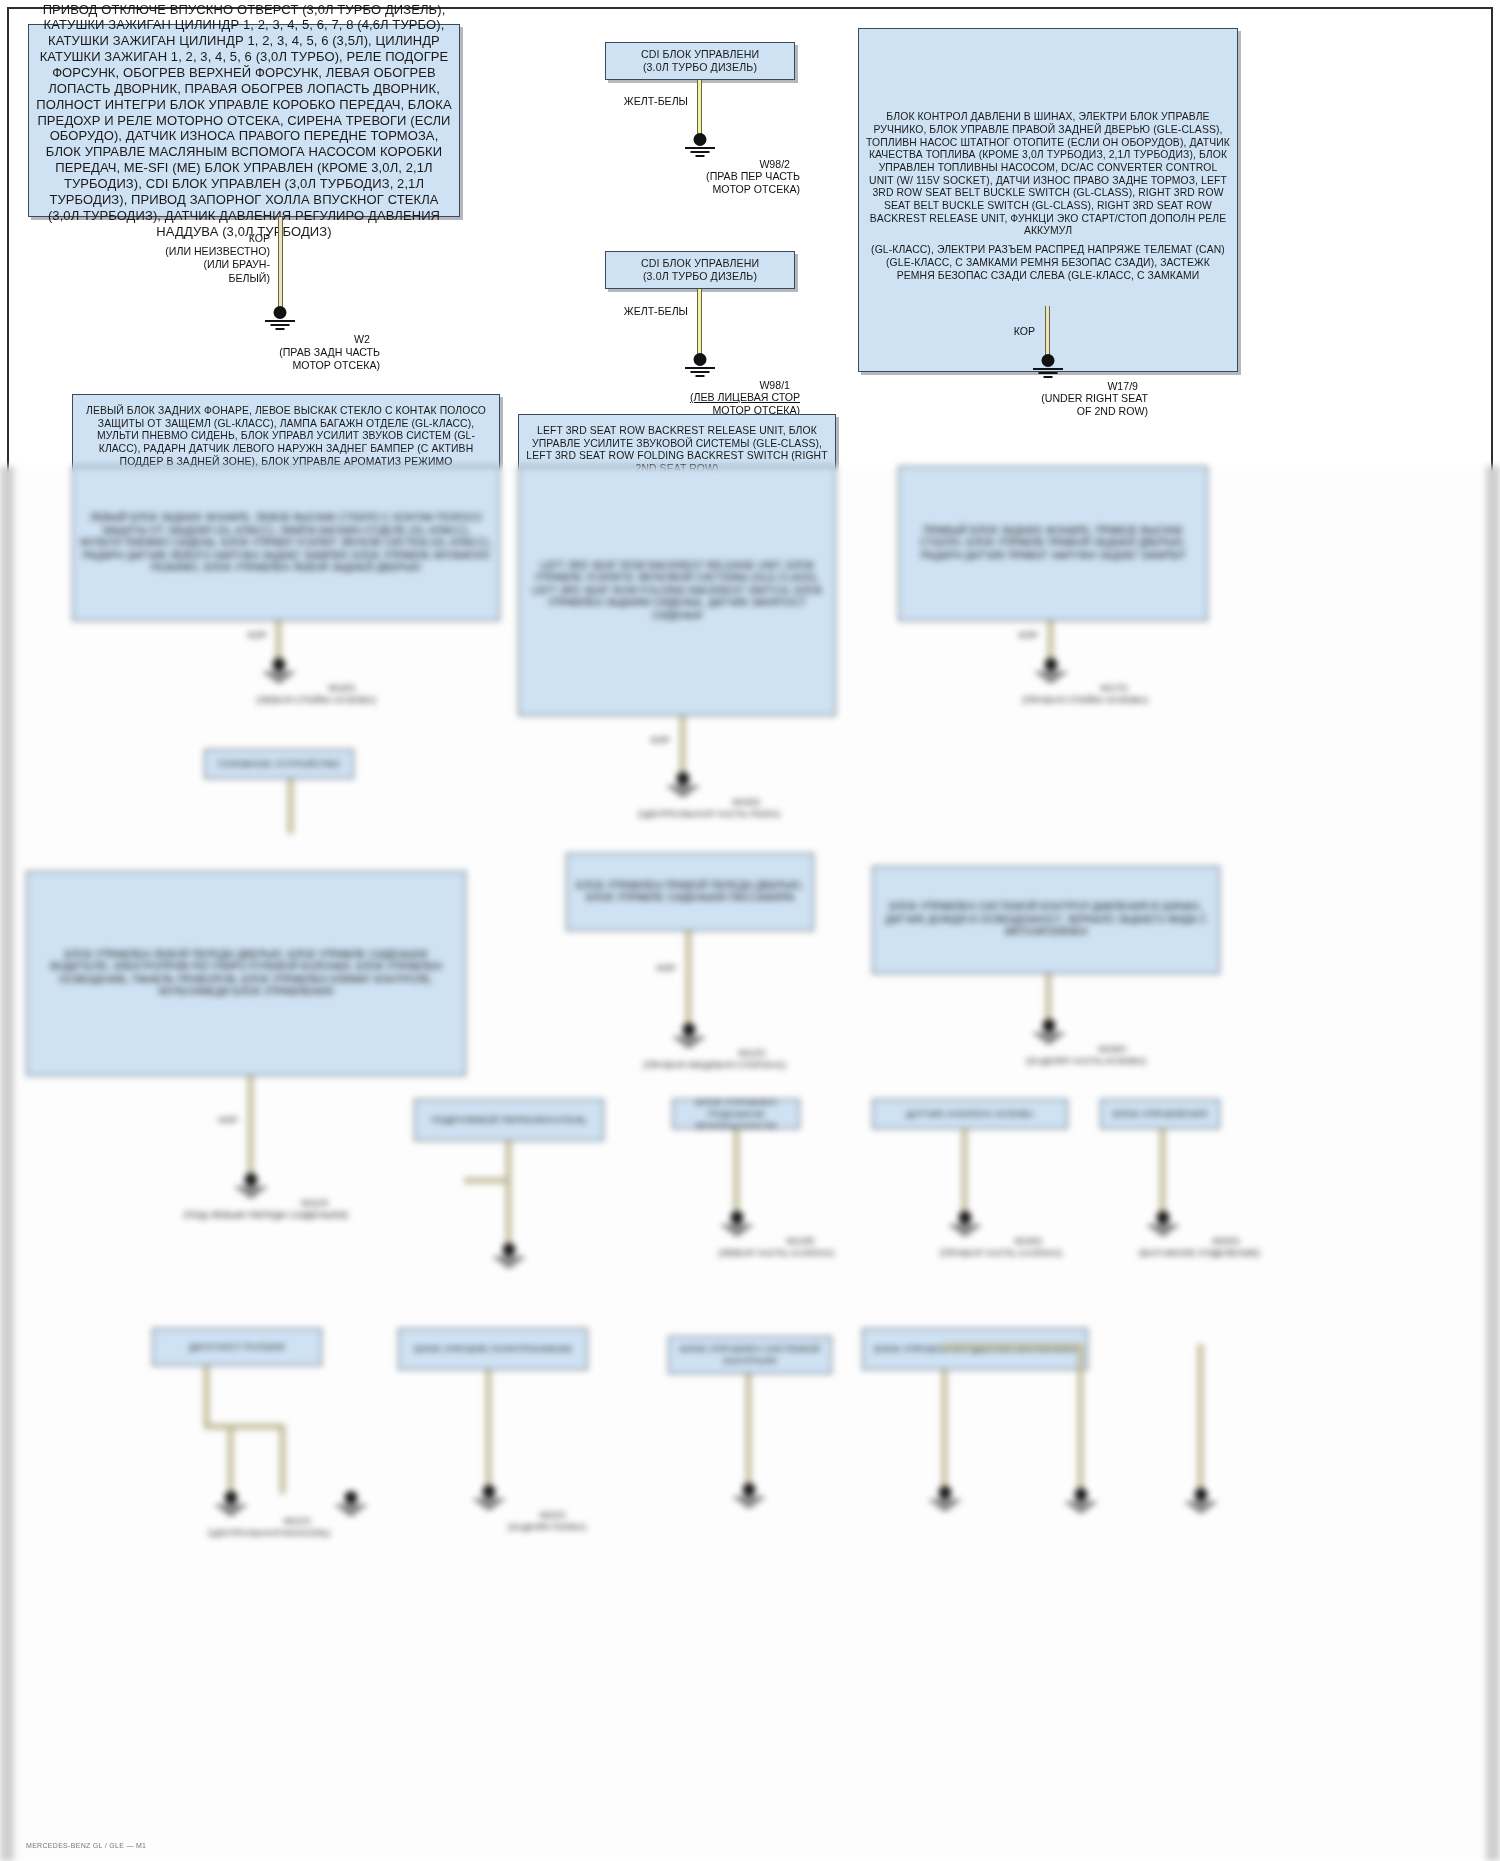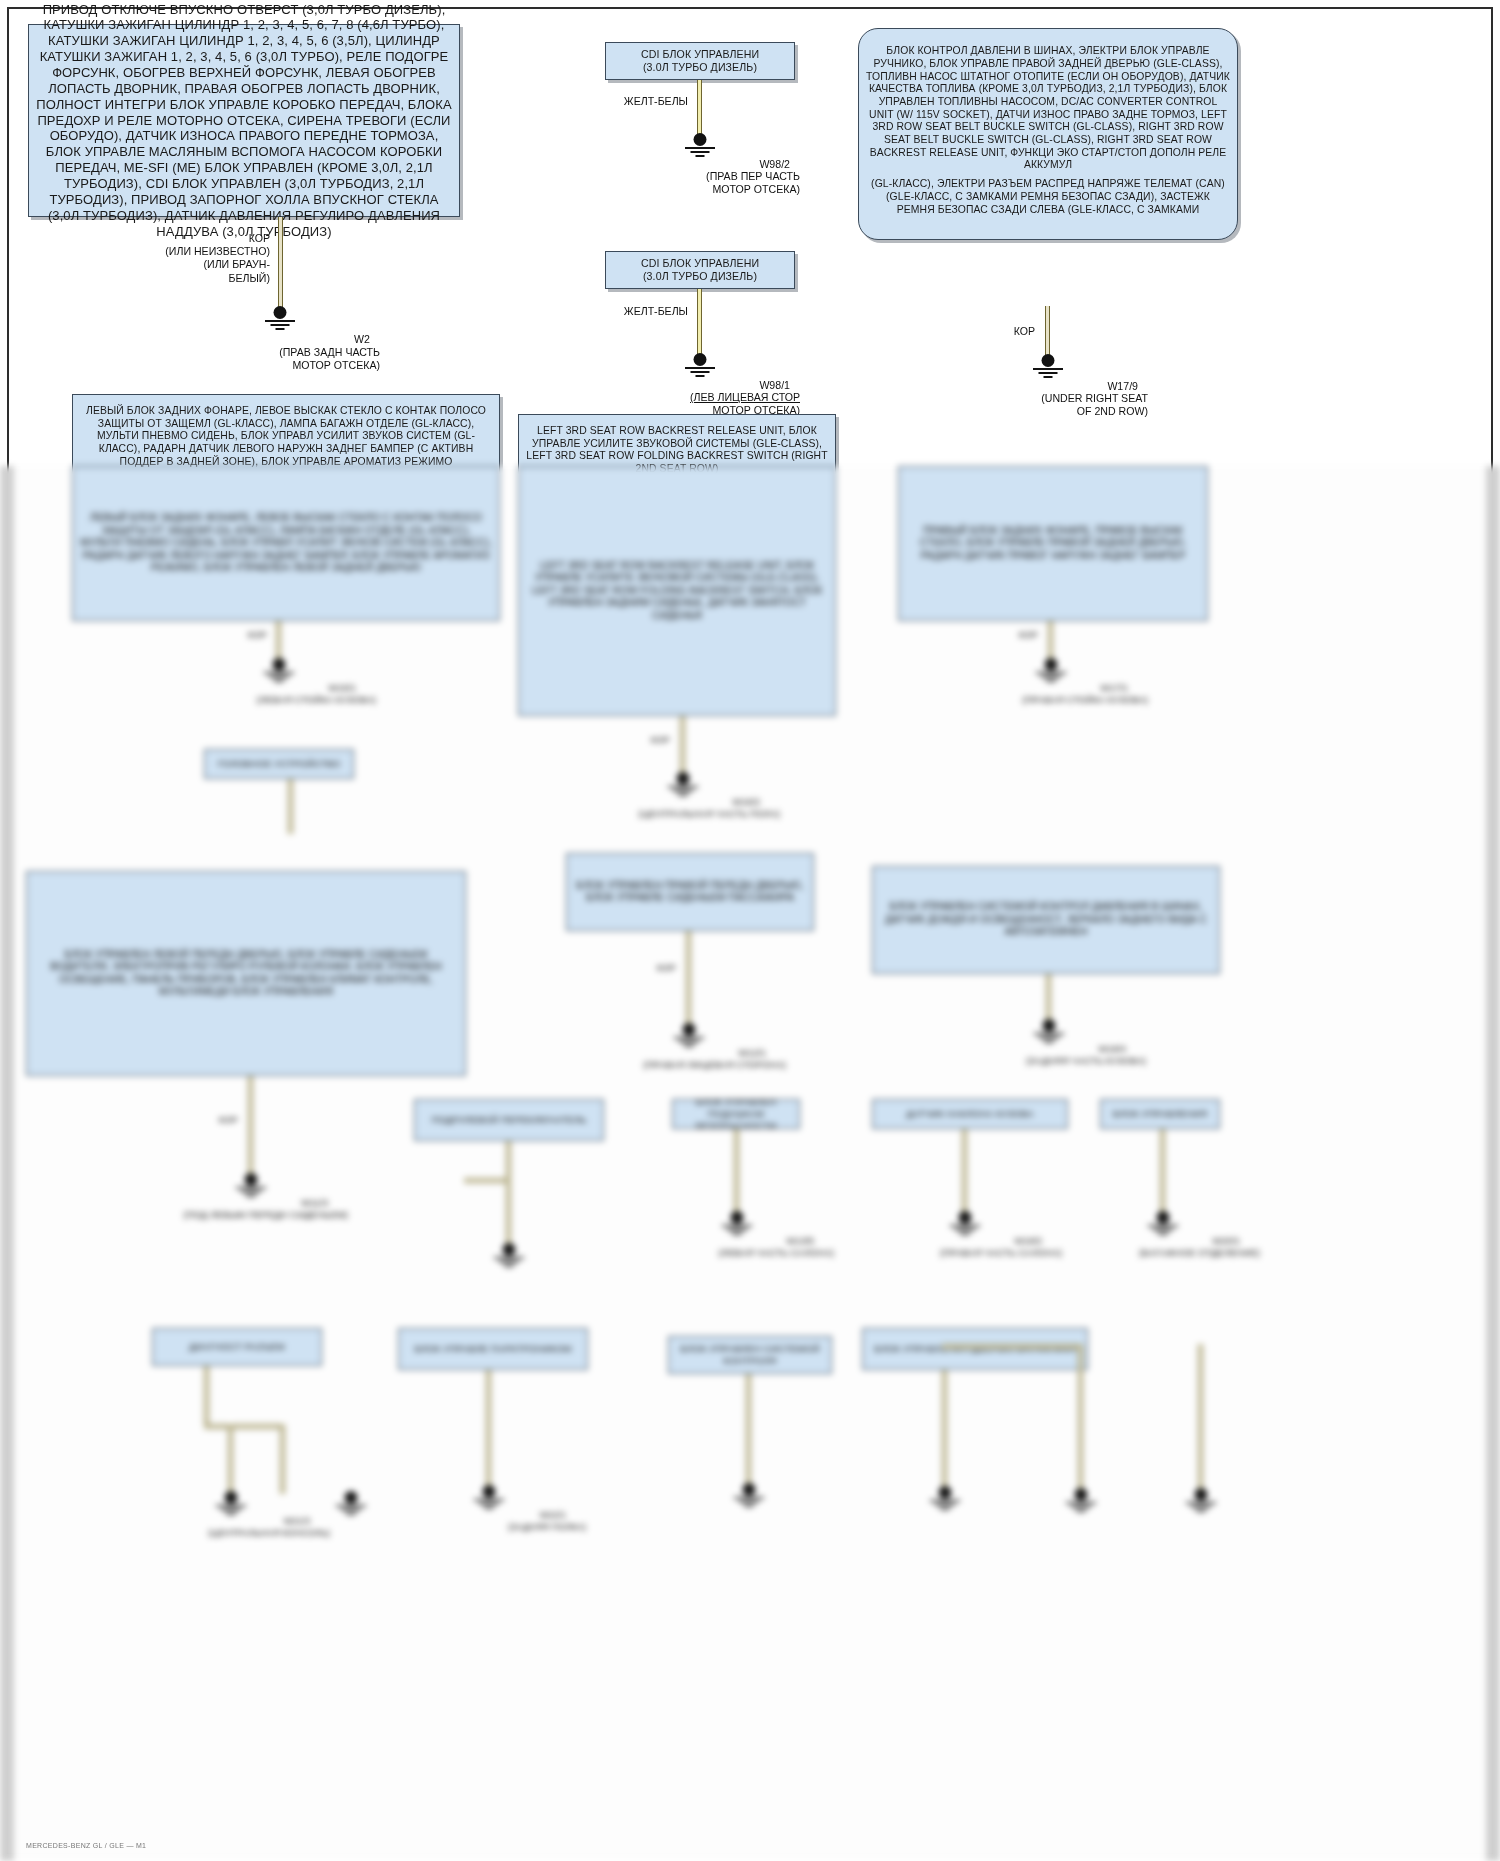--- a/index.html
+++ b/index.html
@@ -139,21 +139,21 @@
   <div class="gnd" style="left:683px;top:353px;">
     <div class="dot"></div>
       <div class="b1"></div>
       <div class="b2"></div>
       <div class="b3"></div>
   </div>
   <div class="lbl" style="left:610px;top:379px;width:180px;font-size:10.6px;">W98/1</div>
   <div class="lbl" style="left:600px;top:391px;width:200px;font-size:10.6px;text-decoration:underline;">(ЛЕВ ЛИЦЕВАЯ СТОР
 МОТОР ОТСЕКА)</div>
 
-  <div class="node shadow" style="left:858px;top:28px;width:380px;height:212px;font-size:10.4px;display:flex;flex-direction:column;align-items:center;justify-content:center;border-radius:20px;">
+  <div class="node shadow" style="left:858px;top:28px;width:380px;height:344px;font-size:10.4px;display:flex;flex-direction:column;align-items:center;justify-content:center;">
     <p>БЛОК КОНТРОЛ ДАВЛЕНИ В ШИНАХ, ЭЛЕКТРИ БЛОК УПРАВЛЕ РУЧНИКО, БЛОК УПРАВЛЕ ПРАВОЙ ЗАДНЕЙ ДВЕРЬЮ (GLE-CLASS), ТОПЛИВН НАСОС ШТАТНОГ ОТОПИТЕ (ЕСЛИ ОН ОБОРУДОВ), ДАТЧИК КАЧЕСТВА ТОПЛИВА (КРОМЕ 3,0Л ТУРБОДИЗ, 2,1Л ТУРБОДИЗ), БЛОК УПРАВЛЕН ТОПЛИВНЫ НАСОСОМ, DC/AC CONVERTER CONTROL UNIT (W/ 115V SOCKET), ДАТЧИ ИЗНОС ПРАВО ЗАДНЕ ТОРМОЗ, LEFT 3RD ROW SEAT BELT BUCKLE SWITCH (GL-CLASS), RIGHT 3RD ROW SEAT BELT BUCKLE SWITCH (GL-CLASS), RIGHT 3RD SEAT ROW BACKREST RELEASE UNIT, ФУНКЦИ ЭКО СТАРТ/СТОП ДОПОЛН РЕЛЕ АККУМУЛ</p>
     <span class="gap"></span>
     <p>(GL-КЛАСС), ЭЛЕКТРИ РАЗЪЕМ РАСПРЕД НАПРЯЖЕ ТЕЛЕМАТ (CAN) (GLE-КЛАСС, С ЗАМКАМИ РЕМНЯ БЕЗОПАС СЗАДИ), ЗАСТЕЖК РЕМНЯ БЕЗОПАС СЗАДИ СЛЕВА (GLE-КЛАСС, С ЗАМКАМИ</p>
     <span class="gap"></span>
   </div>
   <div class="wire vert cream" style="left:1045px;top:306px;height:52px;"></div>
   <div class="lbl right" style="left:935px;top:325px;width:100px;font-size:10.6px;text-align:right;">КОР</div>
   <div class="gnd" style="left:1031px;top:354px;">
     <div class="dot"></div>
       <div class="b1"></div>

